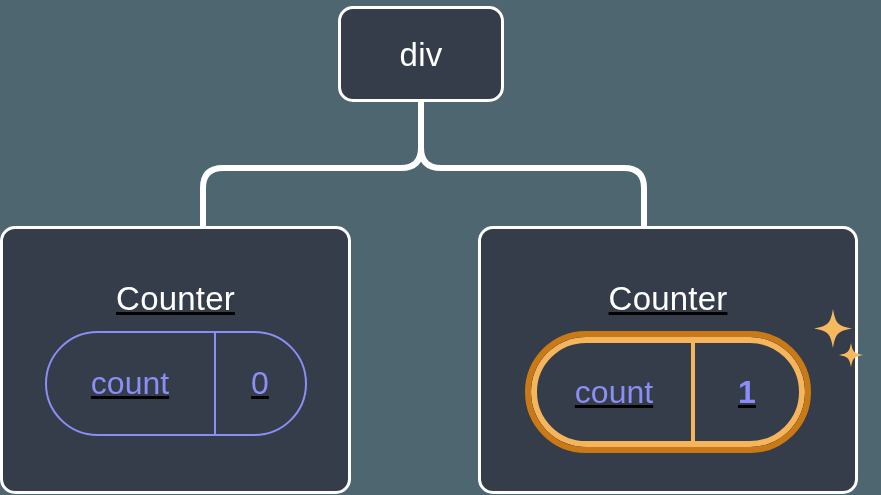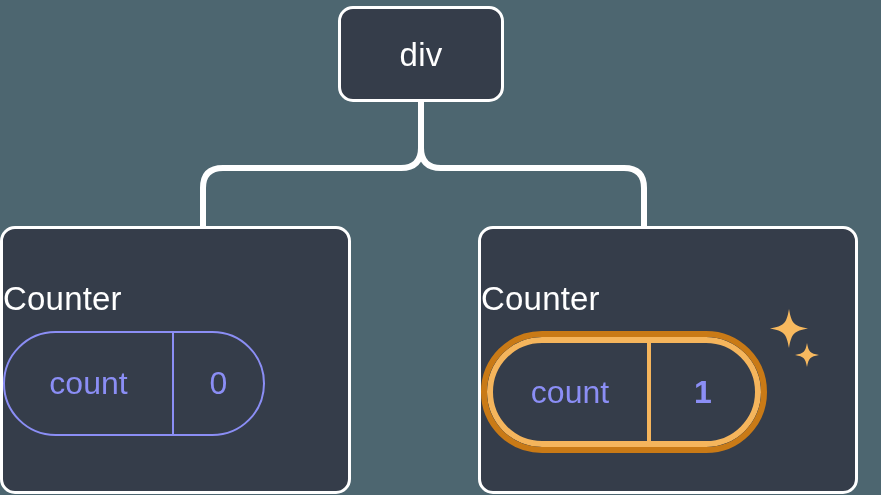--- a/index.html
+++ b/index.html
@@ -54,21 +54,22 @@
     line-height: 1;
     letter-spacing: 0.2px;
   }
 
   
   .node-child {
     top: 226px;
     height: 268px;
     display: flex;
     flex-direction: column;
-    align-items: flex-start;
+    align-items: center;
+    text-decoration: underline;
   }
   #node-counter-left {
     left: 0px;
     width: 351px;
   }
   #node-counter-right {
     left: 478px;
     width: 380px;
   }
   .node-child .node-title {

